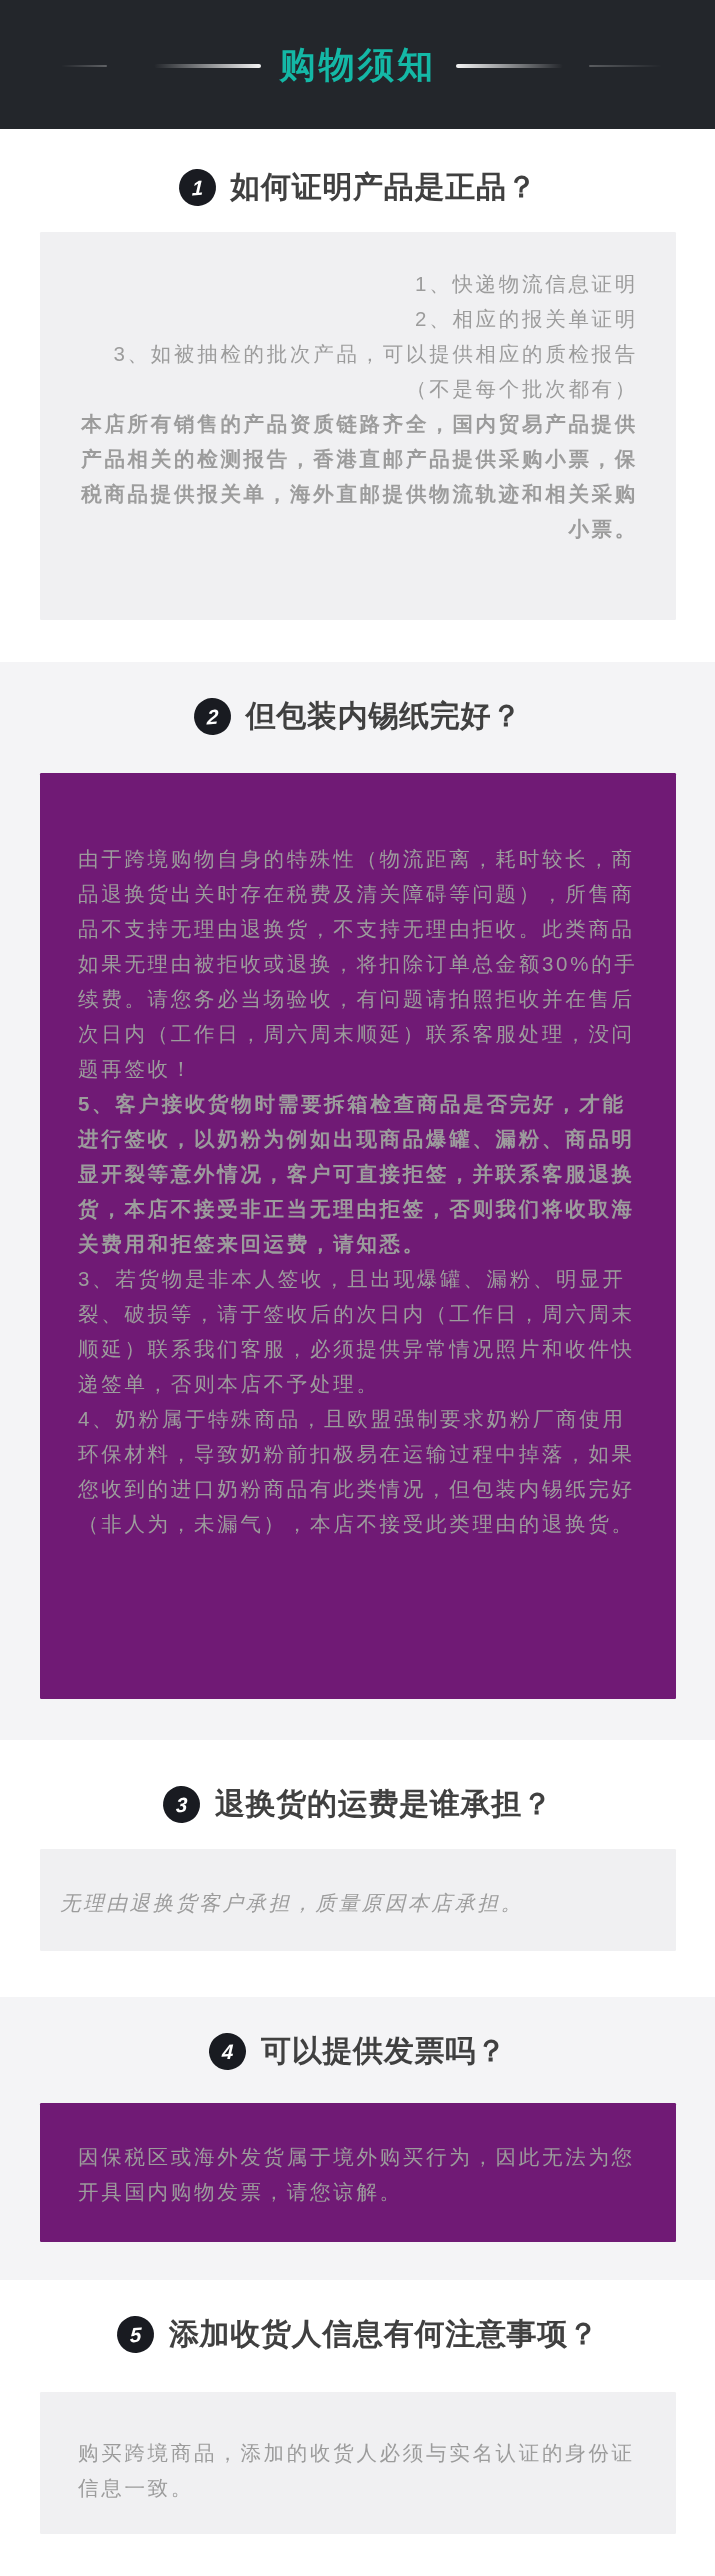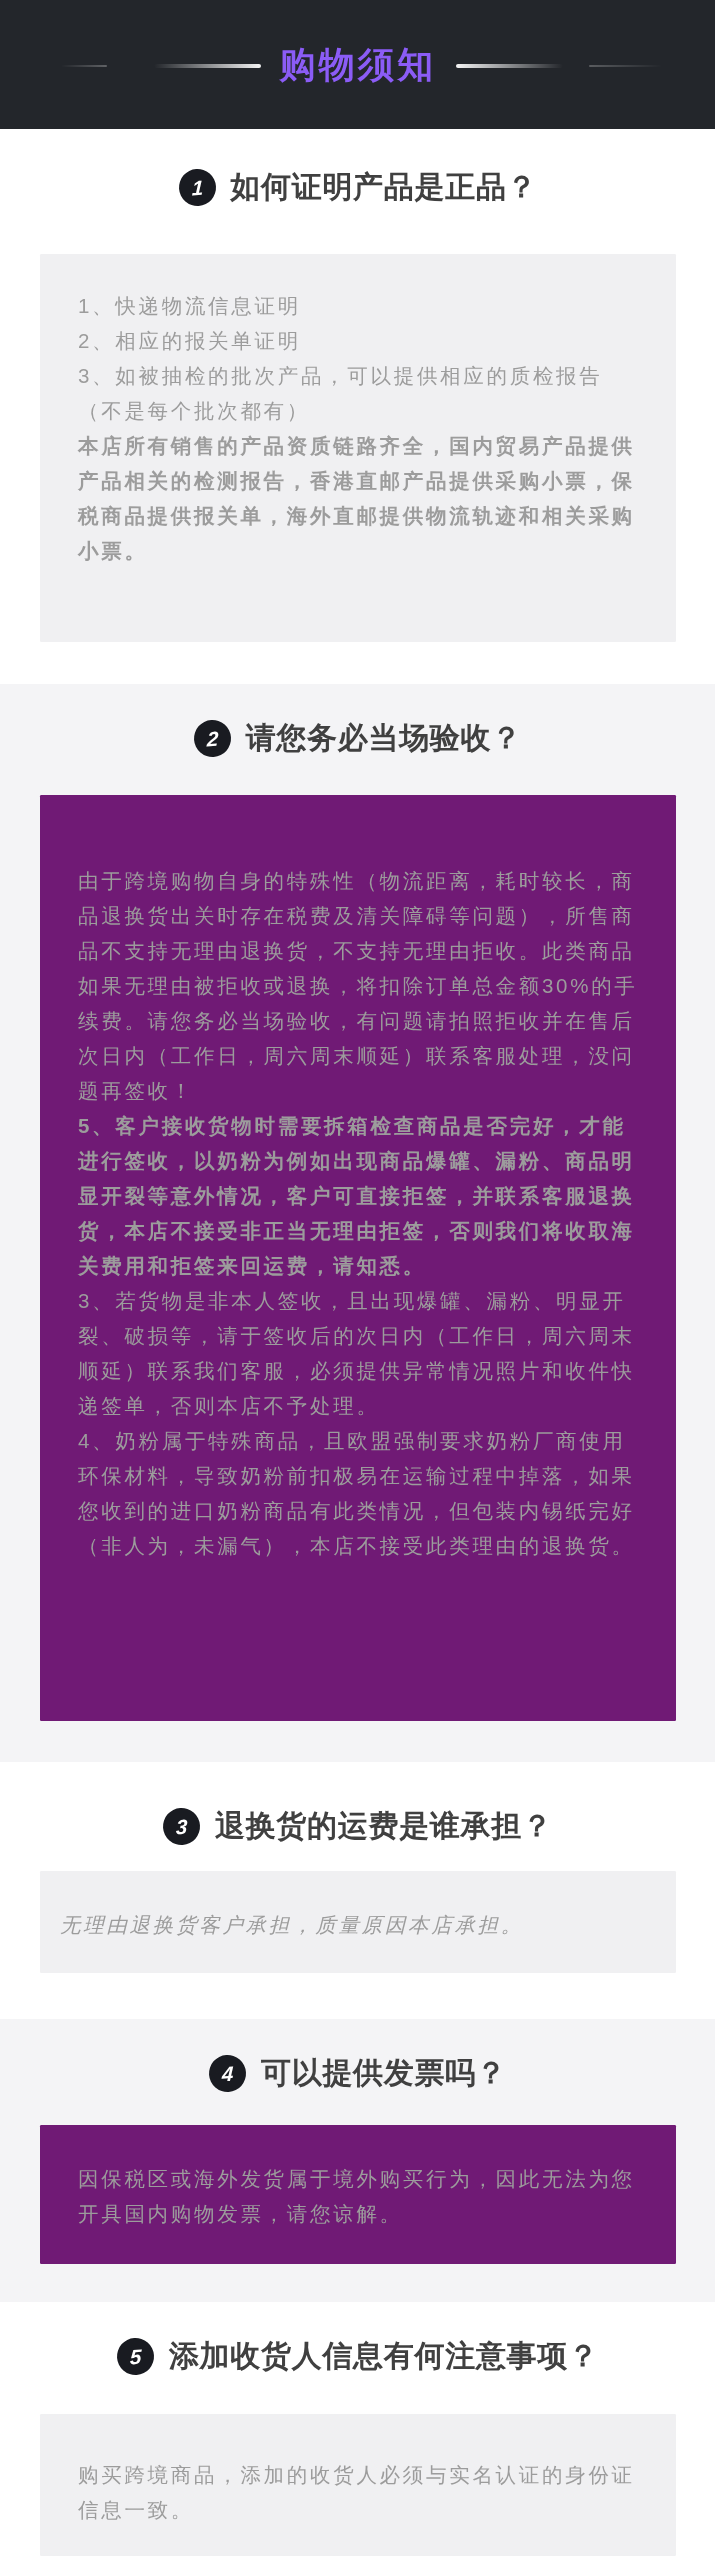--- a/index.html
+++ b/index.html
@@ -2,21 +2,21 @@
 <html style="font-size:10.6px"><head>
 <meta charset="utf-8">
 <style>
   html,body{margin:0;padding:0;background:#ffffff;}
   body{width:716px;font-family:"Liberation Sans","DejaVu Sans",sans-serif;}
   .page{width:716px;min-height:2576px;background:#ffffff;overflow:hidden;}
 
   
   .header{position:relative;height:129px;background:#23262b;}
   .page-title{position:absolute;left:0;right:0;top:45px;margin:0;
-    text-align:center;color:#8b5cf6;font-size:36px;font-weight:900;
+    text-align:center;color:#14b8a6;font-size:36px;font-weight:900;
     letter-spacing:3.3px;line-height:40px;}
   .deco{position:absolute;top:64px;height:4px;width:107px;border-radius:2px;}
   .deco-l{left:154px;background:linear-gradient(to right,rgba(255,255,255,0),rgba(255,255,255,.95));}
   .deco-r{left:456px;background:linear-gradient(to left,rgba(255,255,255,0),rgba(255,255,255,.95));}
   .deco-l::before{content:"";position:absolute;left:-93px;top:0.7px;width:46px;height:2.7px;
     background:linear-gradient(to right,rgba(255,255,255,0),rgba(255,255,255,.28));border-radius:1.3px;}
   .deco-r::after{content:"";position:absolute;right:-99px;top:0.7px;width:73px;height:2.7px;
     background:linear-gradient(to left,rgba(255,255,255,0),rgba(255,255,255,.25));border-radius:1.3px;}
 
   
@@ -31,21 +31,21 @@
   
   .card{margin-left:40px;margin-right:40px;box-sizing:border-box;width:636px;border-radius:1.3px;}
   .card p{margin:0;font-size:20.5px;line-height:35px;color:#9c9c9c;letter-spacing:2.7px;}
   .card-gray{background:#f0f0f2;}
   .card-white{background:#701a75;}
   .band{background:#f4f4f6;}
   .mt-line{margin-top:35px;font-weight:bold;}
 
   
   .s1 .q-row{margin-top:38px;}
-  .s1 .card{margin-top:47px;min-height:388px;padding:34px 38px 33px;}
+  .s1 .card{margin-top:25px;min-height:388px;padding:34px 38px 33px;text-align:right;}
 
   
   .band-2{margin-top:42px;padding-bottom:41px;}
   .band-2 .q-row{padding-top:34px;}
   .band-2 .card{margin-top:37px;min-height:926px;padding:68px 38px 40px;}
 
   
   .s3 .q-row{margin-top:44px;}
   .s3 .card{margin-top:25px;min-height:102px;padding:36px 20px 30px;font-style:italic;}
 
@@ -84,21 +84,21 @@
       <p>3、如被抽检的批次产品，可以提供相应的质检报告（不是每个批次都有）</p>
       <p class="mt-line">本店所有销售的产品资质链路齐全，国内贸易产品提供产品相关的检测报告，香港直邮产品提供采购小票，保税商品提供报关单，海外直邮提供物流轨迹和相关采购小票。</p>
     </div>
   </div>
 
   <div class="band band-2">
     <div class="q-row">
       <span class="badge">
           <i>2</i>
         </span>
-      <h2 class="q-text">请您务必当场验收？</h2>
+      <h2 class="q-text">但包装内锡纸完好？</h2>
     </div>
     <div class="card card-white">
       <p>由于跨境购物自身的特殊性（物流距离，耗时较长，商品退换货出关时存在税费及清关障碍等问题），所售商品不支持无理由退换货，不支持无理由拒收。此类商品如果无理由被拒收或退换，将扣除订单总金额30%的手续费。请您务必当场验收，有问题请拍照拒收并在售后次日内（工作日，周六周末顺延）联系客服处理，没问题再签收！</p>
       <p class="mt-line">5、客户接收货物时需要拆箱检查商品是否完好，才能进行签收，以奶粉为例如出现商品爆罐、漏粉、商品明显开裂等意外情况，客户可直接拒签，并联系客服退换货，本店不接受非正当无理由拒签，否则我们将收取海关费用和拒签来回运费，请知悉。</p>
       <p>3、若货物是非本人签收，且出现爆罐、漏粉、明显开裂、破损等，请于签收后的次日内（工作日，周六周末顺延）联系我们客服，必须提供异常情况照片和收件快递签单，否则本店不予处理。</p>
       <p>4、奶粉属于特殊商品，且欧盟强制要求奶粉厂商使用环保材料，导致奶粉前扣极易在运输过程中掉落，如果您收到的进口奶粉商品有此类情况，但包装内锡纸完好（非人为，未漏气），本店不接受此类理由的退换货。</p>
     </div>
   </div>
 
   <div class="sec s3">

